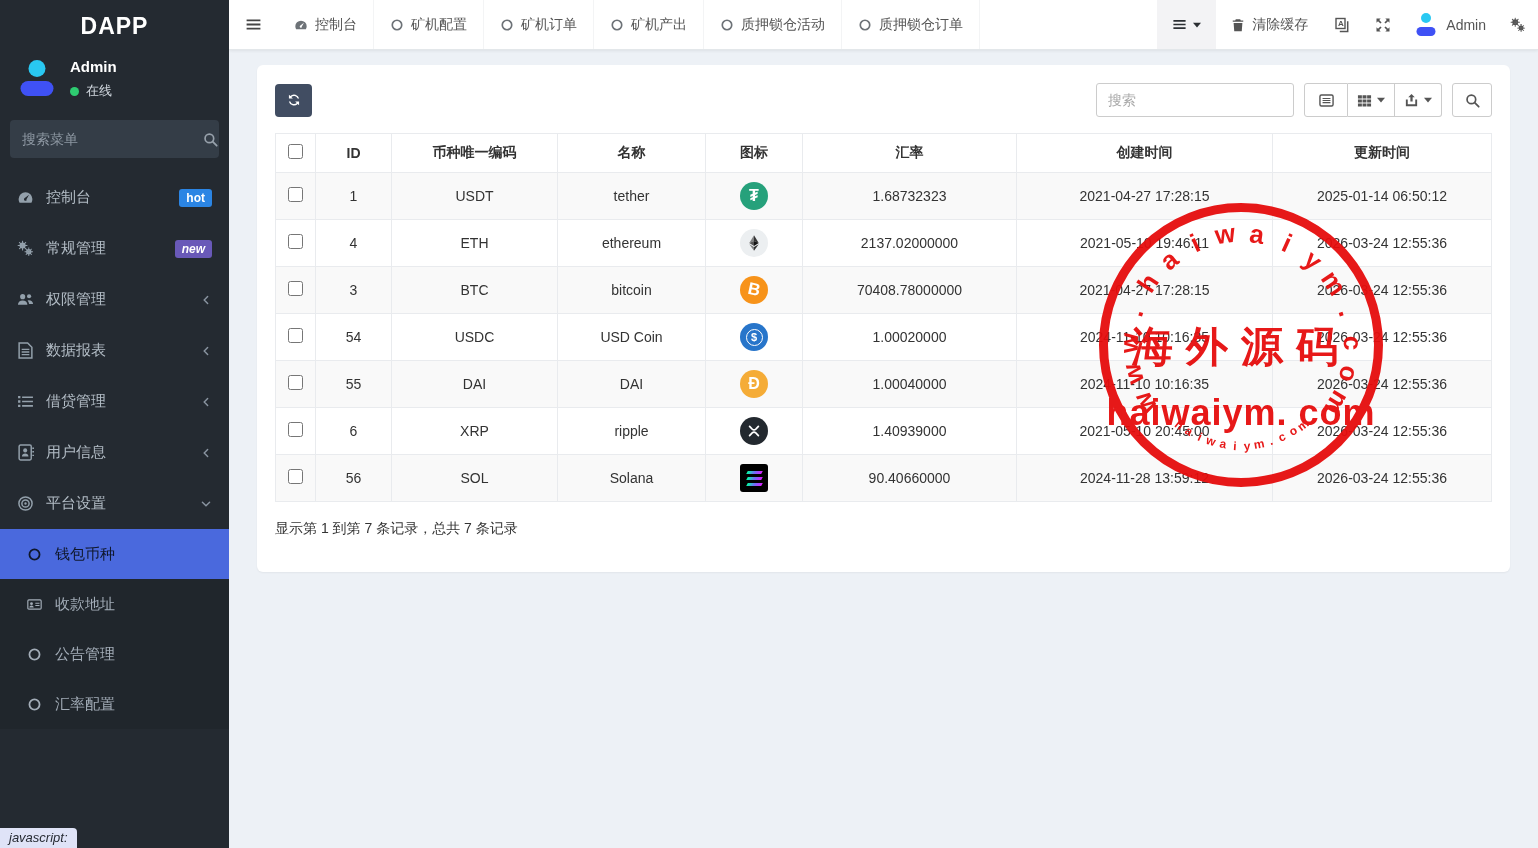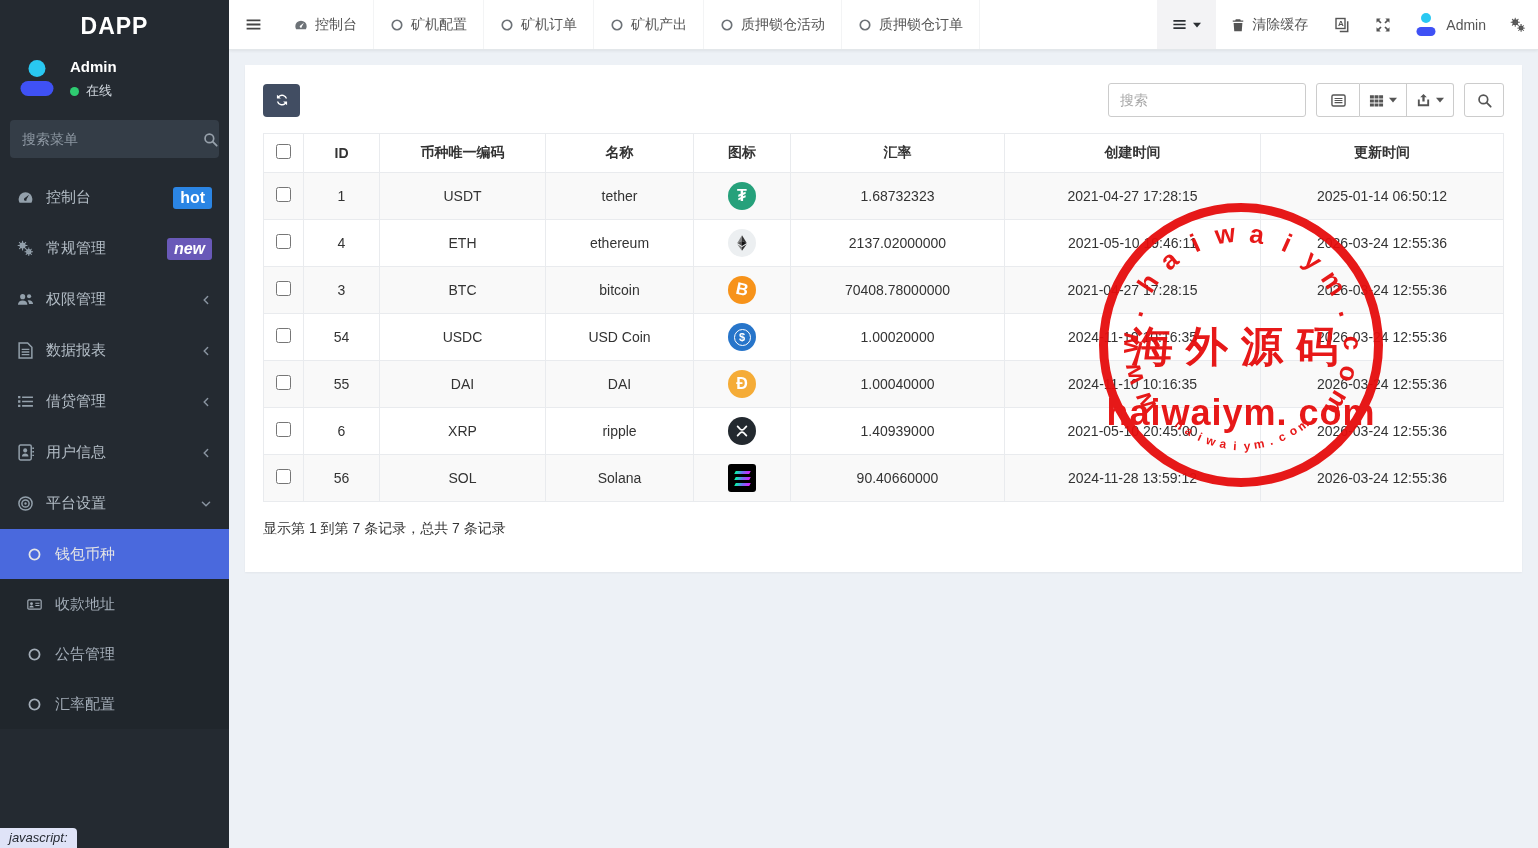--- a/index.html
+++ b/index.html
@@ -23,28 +23,28 @@
   .dot { width:9px; height:9px; border-radius:50%; background:#2ecc71; }
   .menu-search { margin:8px 10px 14px; background:#343d47; border-radius:4px; display:flex; align-items:center; padding:0 12px; height:38px; }
   .menu-search input { flex:1; background:transparent; border:none; outline:none; color:#cfd6dd; font-size:14px; }
   .menu-search input::placeholder { color:#8e98a3; }
   .menu-search .js-icon { color:#97a1ab; }
   .menu-search .js-icon svg { width:15px; height:15px; }
   .menu-item { display:flex; align-items:center; height:51px; padding:0 17px; color:#b2bcc5; font-size:15px; cursor:pointer; }
   .menu-item .icon { width:18px; margin-right:11px; color:#93a0ab; flex:none; }
   .menu-item .icon svg { width:17px; height:17px; }
   .menu-item .label { flex:1; }
-  .badge { font-size:16px; color:#fff; border-radius:3px; padding:2px 7px; font-weight:bold; }
+  .badge { font-size:12px; color:#fff; border-radius:3px; padding:2px 7px; font-weight:bold; }
   .chev { color:#8a95a1; }
   .chev svg { width:12px; height:12px; }
   .submenu { background:#20262c; }
   .submenu-item { display:flex; align-items:center; height:50px; padding:0 17px 0 27px; color:#a3adb8; font-size:15px; cursor:pointer; }
   .submenu-item .icon { width:17px; margin-right:11px; color:inherit; flex:none; }
   .submenu-item .icon svg { width:15px; height:15px; }
-  .submenu-item.active { background:#4a69dd; color:#e5e5e5; }
+  .submenu-item.active { background:#4a69dd; color:#0f172a; }
 
   
   #topnav { position:absolute; left:229px; right:0; top:0; height:50px; background:#fff; border-bottom:1px solid #e3e7ea; box-shadow:0 1px 3px rgba(0,0,0,.07); display:flex; align-items:stretch; z-index:20; }
   .nav-burger { display:flex; align-items:center; padding:0 16px; color:#444; cursor:pointer; }
   .nav-burger svg { width:17px; height:17px; }
   .nav-tabs { display:flex; align-items:stretch; }
   .nav-tab { display:flex; align-items:center; gap:7px; padding:0 16px; color:#555; font-size:14px; border-right:1px solid #f3f4f5; cursor:pointer; white-space:nowrap; }
   .nav-tab .icon { color:#6d7277; }
   .nav-tab .icon svg { width:14px; height:14px; }
   .nav-right { margin-left:auto; display:flex; align-items:stretch; }
@@ -53,21 +53,21 @@
   .nav-dd .caret svg { width:8px; height:6px; }
   .nav-clear { display:flex; align-items:center; gap:7px; padding:0 15px; color:#555; font-size:14px; cursor:pointer; }
   .nav-ico { display:flex; align-items:center; padding:0 12px; color:#555; cursor:pointer; }
   .nav-user { display:flex; align-items:center; gap:9px; padding:0 12px; color:#555; font-size:14px; cursor:pointer; }
   .avatar-sm { width:22px; height:24px; position:relative; display:inline-block; }
   .avatar-sm .head { position:absolute; left:50%; transform:translateX(-50%); top:0; width:10px; height:10px; border-radius:50%; background:#29c8f2; }
   .avatar-sm .body { position:absolute; left:50%; transform:translateX(-50%); bottom:1px; width:19px; height:9px; border-radius:5px; background:#3f51f5; }
 
   
   #main { position:absolute; left:229px; top:50px; right:0; bottom:0; }
-  .panel { margin:15px 16px; background:#fff; border-radius:0; box-shadow:0 1px 2px rgba(0,0,0,.05); padding:18px 18px 34px; }
+  .panel { margin:15px 28px; background:#fff; border-radius:6px; box-shadow:0 1px 2px rgba(0,0,0,.05); padding:18px 18px 34px; }
   .toolbar { display:flex; align-items:center; margin-bottom:16px; }
   .btn-refresh { width:37px; height:33px; background:#414d62; border:none; border-radius:4px; color:#fff; display:flex; align-items:center; justify-content:center; cursor:pointer; }
   .btn-refresh svg { width:14px; height:14px; }
   .toolbar-right { margin-left:auto; display:flex; align-items:center; gap:10px; }
   .search-input { width:198px; height:34px; border:1px solid #ccc; border-radius:3px; padding:0 11px; font-size:14px; color:#333; outline:none; }
   .search-input::placeholder { color:#a9a9a9; }
   .btn-group { display:flex; }
   .btn-tool { height:34px; min-width:44px; background:#fff; border:1px solid #ccc; display:flex; align-items:center; justify-content:center; gap:5px; color:#555; cursor:pointer; padding:0 9px; }
   .btn-tool + .btn-tool { border-left:none; }
   .btn-group .btn-tool:first-child { border-radius:3px 0 0 3px; }

